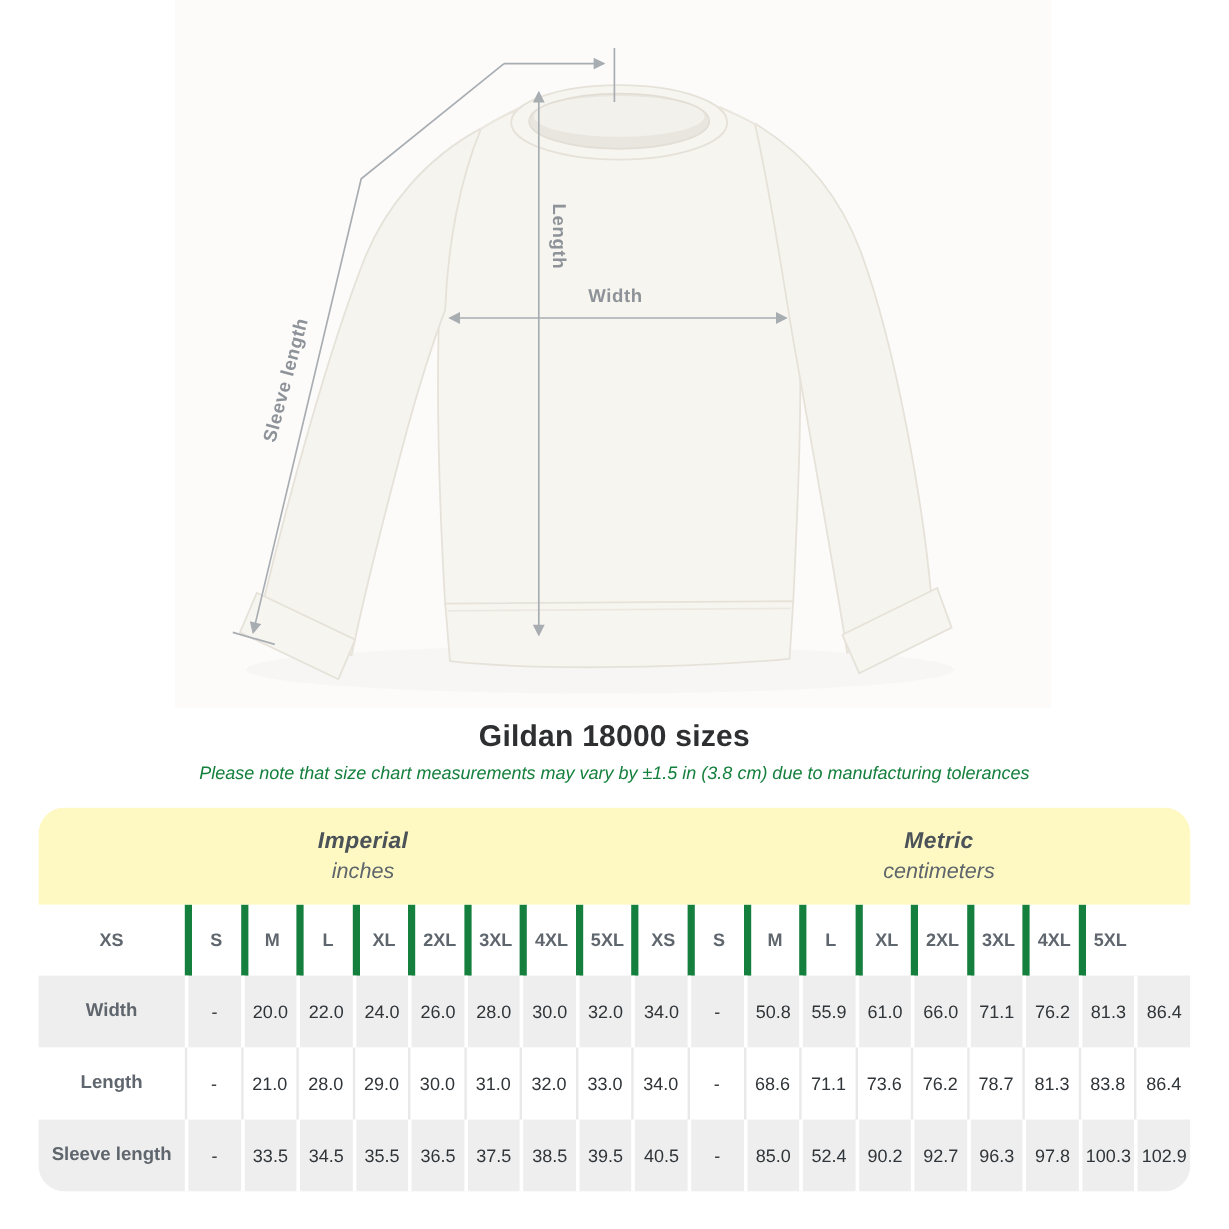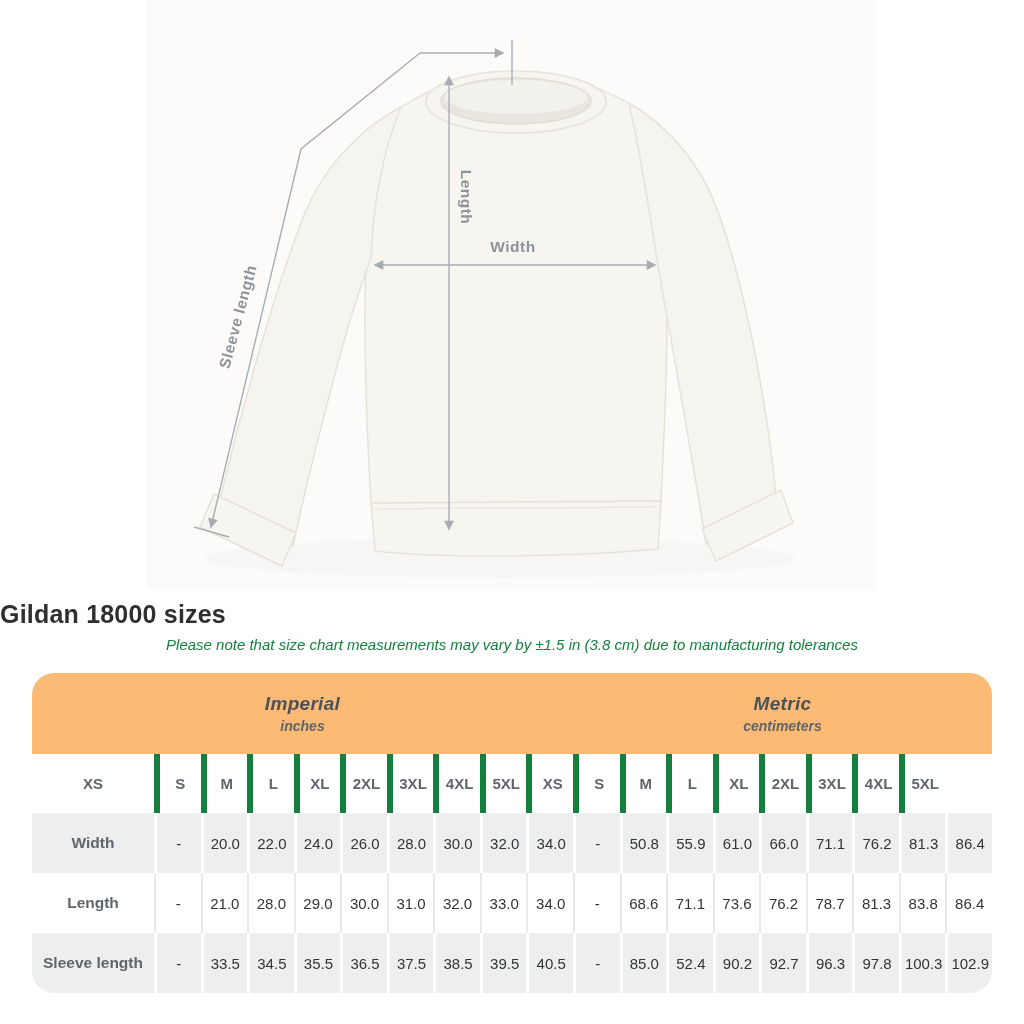--- a/index.html
+++ b/index.html
@@ -5,36 +5,36 @@
   html,body{margin:0;padding:0;}
   body{
     width:1024px;height:1024px;background:#ffffff;
     font-family:"Liberation Sans", sans-serif;
     -webkit-font-smoothing:antialiased;
   }
   .figure{width:1024px;height:592px;position:relative;}
   .figure svg{display:block;}
 
   .title{
-    font-size:25px;font-weight:bold;color:#2d2f31;
+    text-align:center;font-size:25px;font-weight:bold;color:#2d2f31;
     margin:8px 0 7px;letter-spacing:.2px;
   }
   .note{
     text-align:center;font-style:italic;font-size:15px;color:#15803d;margin:0;
   }
 
   .card{
     width:960px;margin:20px auto 0;border-radius:22px;overflow:hidden;background:#ffffff;
   }
-  .band{display:flex;background:#fdba74;height:81px;}
+  .band{display:flex;background:#fef9c3;height:81px;}
   .band .half{display:flex;flex-direction:column;align-items:center;justify-content:center;gap:3px;}
   .half-imperial{width:541px;}
   .half-metric{flex:1;}
   .band-title{font-size:19px;font-weight:bold;font-style:italic;color:#4c5358;letter-spacing:.3px;}
-  .band-sub{font-size:14px;font-style:italic;color:#5e656b;font-weight:bold;}
+  .band-sub{font-size:18px;font-style:italic;color:#5e656b;}
 
   .trow{display:grid;grid-template-columns:122px repeat(18,1fr);}
   .thead{height:59px;background:#ffffff;}
   .tdata{height:60px;background:#ffffff;}
   .tdata.stripe{background:#eeeeee;}
   .c{
     display:flex;align-items:center;justify-content:center;
     font-size:15px;color:#303539;box-sizing:border-box;white-space:nowrap;
   }
   .lab{font-weight:bold;color:#5f666d;font-size:15.5px;}

